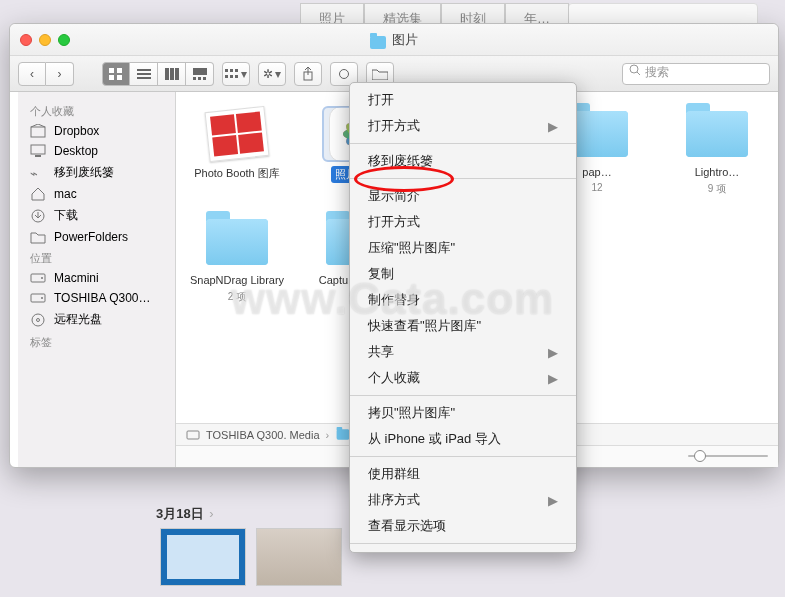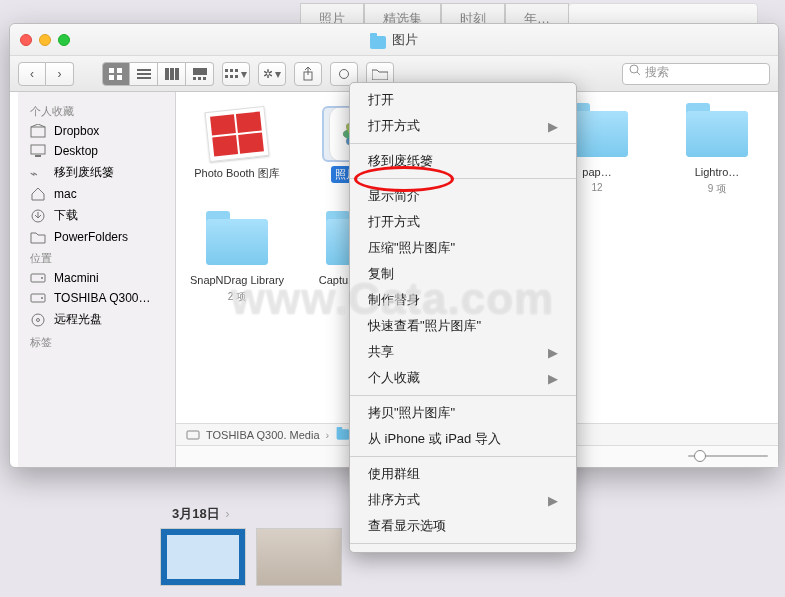--- a/index.html
+++ b/index.html
@@ -77,21 +77,21 @@
 }
 .ctx-item { padding: 4px 18px; display:flex; align-items:center; justify-content:space-between; cursor:default; }
 .ctx-sep { height:1px; background:#d0d0d0; margin: 4px 0; }
 .ctx .arrow { color:#888; }
 .highlight-ring {
   position:absolute; left: 354px; top: 166px; width: 100px; height: 26px;
   border: 3px solid #e11; border-radius: 50%; z-index: 101; pointer-events:none;
 }
 
 
-.bg-date { position:absolute; left:172px; top:505px; font-size:13px; font-weight:600; color:#333; }
+.bg-date { position:absolute; left:156px; top:505px; font-size:13px; font-weight:600; color:#333; }
 .bg-date .car { color:#aaa; font-weight:400; margin-left:2px;}
 .bg-thumb1 { position:absolute; left:160px; top:528px; width:86px; height:58px; background:#1a6db5; border:1px solid #ccc; }
 .bg-thumb1::after{content:"";position:absolute;inset:6px;background:#cfe4f6;}
 .bg-thumb2 { position:absolute; left:256px; top:528px; width:86px; height:58px; background: linear-gradient(#d8cfc6,#bfb4a7); border:1px solid #ccc;}
 
 .watermark { position:absolute; left:50%; top:50%; transform:translate(-50%,-50%); font-size:44px; font-weight:600; color:rgba(240,240,240,.55); z-index:150; pointer-events:none; letter-spacing:1px; white-space:nowrap; text-shadow:0 0 2px rgba(0,0,0,.15);}
 </style>
 </head>
 <body>
 

